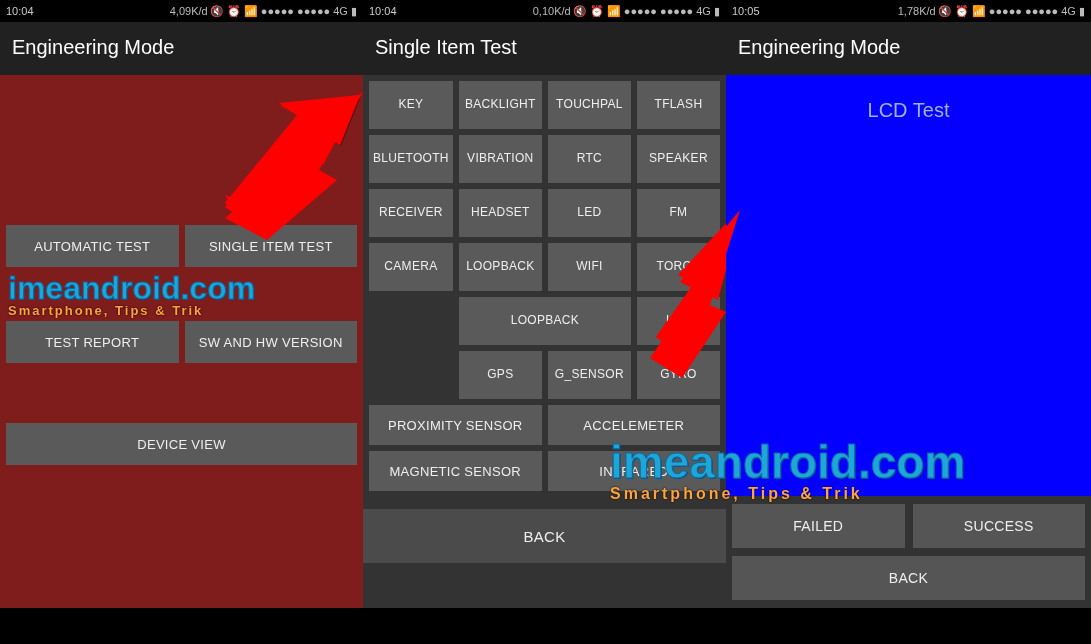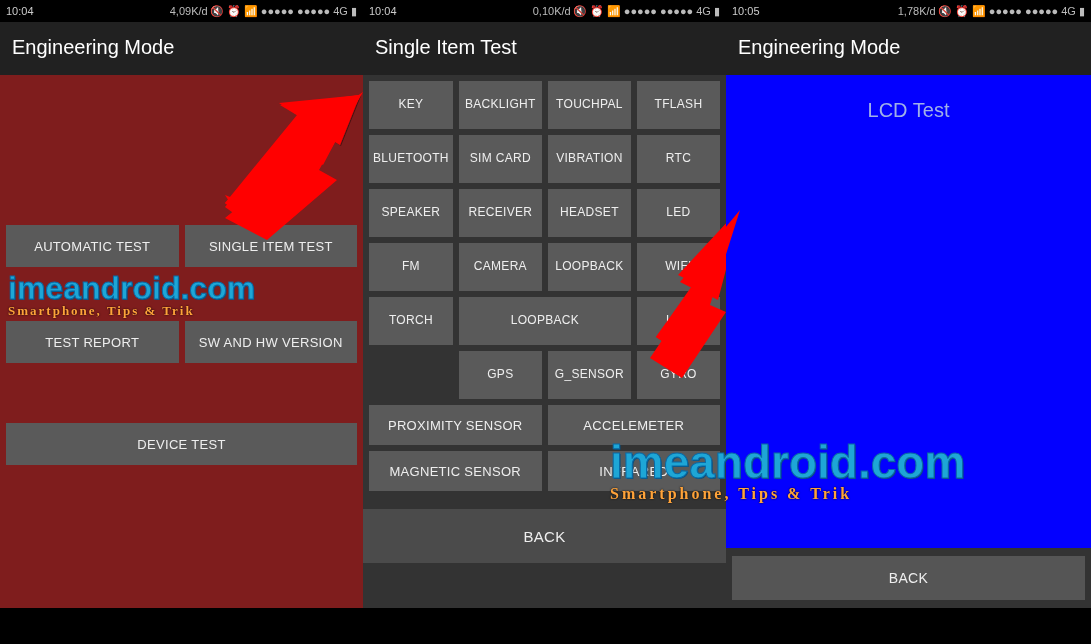--- a/index.html
+++ b/index.html
@@ -141,21 +141,20 @@
     letter-spacing:0px;
     text-shadow: 1px 1px 0 #0a4e7a;
   }
   .wm-sub {
     font-size:13px;
     color:#ffa33a;
     font-weight:bold;
     letter-spacing:2px;
     margin-top:-4px;
     text-shadow: 0 0 2px #000;
-    font-family: Liberation Serif, serif;
   }
 </style>
 </head>
 <body>
 
 <div class="phone phone1">
   <div class="statusbar">
     <div class="sb-left">
       <span>10:04</span>
     </div>
@@ -176,21 +175,21 @@
     <div class="row2">
       <div class="btn">AUTOMATIC TEST</div>
       <div class="btn">SINGLE ITEM TEST</div>
     </div>
     <div class="spacer-mid"></div>
     <div class="row2">
       <div class="btn">TEST REPORT</div>
       <div class="btn">SW AND HW VERSION</div>
     </div>
     <div style="height:60px;"></div>
-    <div class="btn wide-btn">DEVICE TEST</div>
+    <div class="btn wide-btn">DEVICE VIEW</div>
   </div>
 
   <div class="arrow" style="left:225px; top:95px;">
     <svg width="140" height="150" viewBox="0 0 140 150">
       <defs>
         <filter id="shadow1">
             <feDropShadow dx="1" dy="1" stdDeviation="0" flood-color="#000" flood-opacity="0.4"></feDropShadow>
           </filter>
       </defs>
       <polygon points="135,0 115,50 95,38 18,128 0,100 46,118 100,18 80,8" fill="#ff0000" filter="url(#shadow1)"></polygon>
@@ -227,21 +226,20 @@
   </div>
   <div class="appheader">Single Item Test</div>
 
   <div class="s2-grid">
     <div class="btn">KEY</div>
     <div class="btn">BACKLIGHT</div>
     <div class="btn">TOUCHPAL</div>
     <div class="btn">TFLASH</div>
 
     <div class="btn">BLUETOOTH</div>
-    <div class="btn">SIM CARD</div>
     <div class="btn">VIBRATION</div>
     <div class="btn">RTC</div>
 
     <div class="btn">SPEAKER</div>
     <div class="btn">RECEIVER</div>
     <div class="btn">HEADSET</div>
     <div class="btn">LED</div>
 
     <div class="btn">FM</div>
     <div class="btn">CAMERA</div>
@@ -295,20 +293,24 @@
       <span class="sb-icon">4G</span>
       <span class="sb-icon">▮</span>
     </div>
   </div>
   <div class="appheader">Engineering Mode</div>
   <div class="s3-body">
     <div class="lcd-area">
       <span>LCD Test</span>
     </div>
     <div class="s3-bottom">
+      <div class="s3-row">
+        <div class="btn">FAILED</div>
+        <div class="btn">SUCCESS</div>
+      </div>
       <div class="s3-back">
         <div class="btn">BACK</div>
       </div>
     </div>
   </div>
 </div>
 
 <div class="watermark" style="left:8px; top:270px;">
   <div class="wm-main">imeandroid.com</div>
   <div class="wm-sub">Smartphone, Tips &amp; Trik</div>

